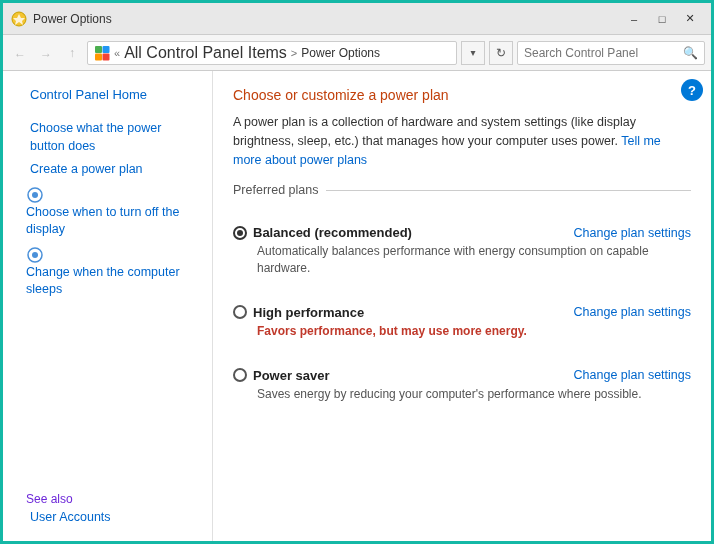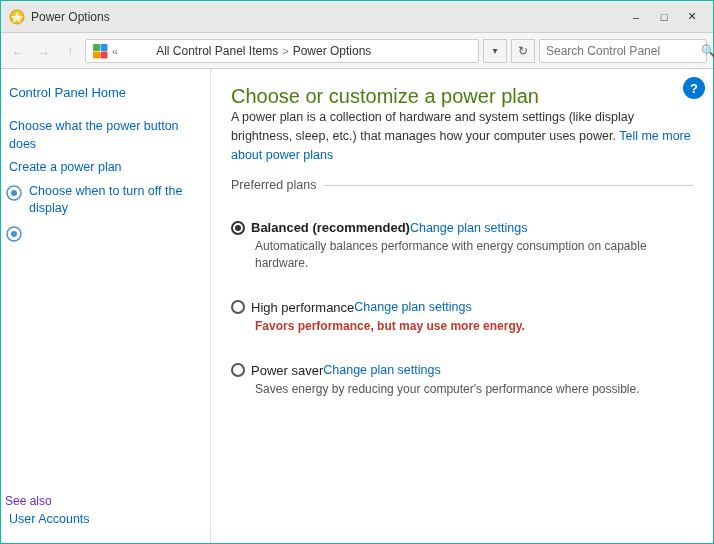--- a/index.html
+++ b/index.html
@@ -2,21 +2,21 @@
 <html><head>
   <meta charset="utf-8">
   <style>
     * { box-sizing: border-box; margin: 0; padding: 0; }
     body { font-family: 'Segoe UI', Arial, sans-serif; font-size: 13px; background: #f0f0f0; }
 
     .window {
       width: 714px;
       height: 544px;
       background: #fff;
-      border: 1px solid #14b8a6;
+      border: 3px solid #14b8a6;
       display: flex;
       flex-direction: column;
       box-shadow: 0 2px 8px rgba(0,0,0,0.3);
     }
 
     
     .title-bar {
       background: #e8e8e8;
       height: 32px;
       display: flex;
@@ -96,22 +96,21 @@
       display: flex;
       align-items: center;
       gap: 4px;
     }
     .breadcrumb-icon {
       color: #777;
       font-size: 11px;
     }
     .breadcrumb-link {
       color: #333;
-      font-size: 12px;
-      margin-left: 34px;
+      font-size: 16px;
     }
     .breadcrumb-sep { color: #777; font-size: 11px; }
     .breadcrumb-current { color: #333; font-size: 12px; }
 
     .address-dropdown {
       width: 24px;
       height: 24px;
       border: 1px solid #ccc;
       background: #f5f5f5;
       cursor: pointer;
@@ -128,21 +127,21 @@
       background: #f5f5f5;
       cursor: pointer;
       display: flex;
       align-items: center;
       justify-content: center;
       font-size: 12px;
       color: #555;
     }
 
     .search-box {
-      width: 168px;
+      width: 188px;
       height: 24px;
       border: 1px solid #ccc;
       display: flex;
       align-items: center;
       background: #fff;
       padding: 0 6px;
       border-radius: 2px;
     }
     .search-input {
       border: none;
@@ -163,21 +162,21 @@
       display: flex;
       flex: 1;
       overflow: hidden;
     }
 
     
     .sidebar {
       width: 210px;
       background: #fff;
       border-right: 1px solid #e0e0e0;
-      padding: 12px 4px;
+      padding: 12px 23px;
       display: flex;
       flex-direction: column;
       overflow-y: auto;
     }
     .sidebar-link {
       color: #0066cc;
       font-size: 12.5px;
       text-decoration: none;
       cursor: pointer;
       padding: 3px 4px;
@@ -186,21 +185,21 @@
     }
     .sidebar-main-link {
       font-size: 13px;
       font-weight: 400;
       margin-bottom: 10px;
     }
     .sidebar-item-with-icon {
       display: flex;
       align-items: flex-start;
       padding: 3px 0;
-      gap: 6px;
+      flex-direction: column;
     }
     .sidebar-item-icon {
       width: 18px;
       height: 18px;
       flex-shrink: 0;
       margin-top: 1px;
     }
 
     .see-also {
       margin-top: auto;
@@ -231,24 +230,24 @@
       border-radius: 50%;
       display: flex;
       align-items: center;
       justify-content: center;
       font-size: 13px;
       font-weight: bold;
       cursor: pointer;
     }
 
     .page-title {
-      color: #4d7c0f;
-      font-size: 20px;
+      color: #c2410c;
+      font-size: 14px;
       font-weight: 300;
-      margin-bottom: 0;
+      margin-bottom: 10px;
     }
 
     .page-description {
       font-size: 12.5px;
       color: #333;
       line-height: 1.5;
       margin-bottom: 6px;
     }
 
     .tell-more-link {
@@ -278,20 +277,21 @@
       color: #777;
       font-size: 13px;
     }
 
     .plan-item {
       margin-bottom: 14px;
     }
     .plan-header {
       display: flex;
       align-items: center;
+      justify-content: space-between;
       margin-top: 28px;
     }
     .plan-radio-label {
       display: flex;
       align-items: center;
       gap: 6px;
       cursor: pointer;
     }
     .plan-radio {
       width: 14px;
@@ -307,21 +307,21 @@
     }
     .plan-radio.selected::after {
       content: '';
       width: 6px;
       height: 6px;
       background: #333;
       border-radius: 50%;
     }
     .plan-name {
       font-size: 13px;
-      font-weight: 400;
+      font-weight: 700;
       color: #222;
     }
     .plan-name.bold { font-weight: 700; }
     .plan-settings-link {
       color: #0066cc;
       font-size: 12.5px;
       cursor: pointer;
       text-decoration: none;
     }
     .plan-desc {
@@ -404,20 +404,21 @@
         <a class="sidebar-link" style="padding:0;">Choose when to turn off the display</a>
       </div>
 
       <div class="sidebar-item-with-icon">
         <div class="sidebar-item-icon">
           <svg width="18" height="18" viewBox="0 0 18 18">
             <circle cx="9" cy="9" r="7" fill="none" stroke="#4a90d9" stroke-width="1.5"></circle>
             <circle cx="9" cy="9" r="3" fill="#4a90d9"></circle>
           </svg>
         </div>
+        <a class="sidebar-link" style="padding:0;">Change when the computer sleeps</a>
       </div>
 
       <div class="see-also">
         <div class="see-also-label">See also</div>
         <a class="sidebar-link">User Accounts</a>
       </div>
     </div>
 
     <div class="content-area">
 

